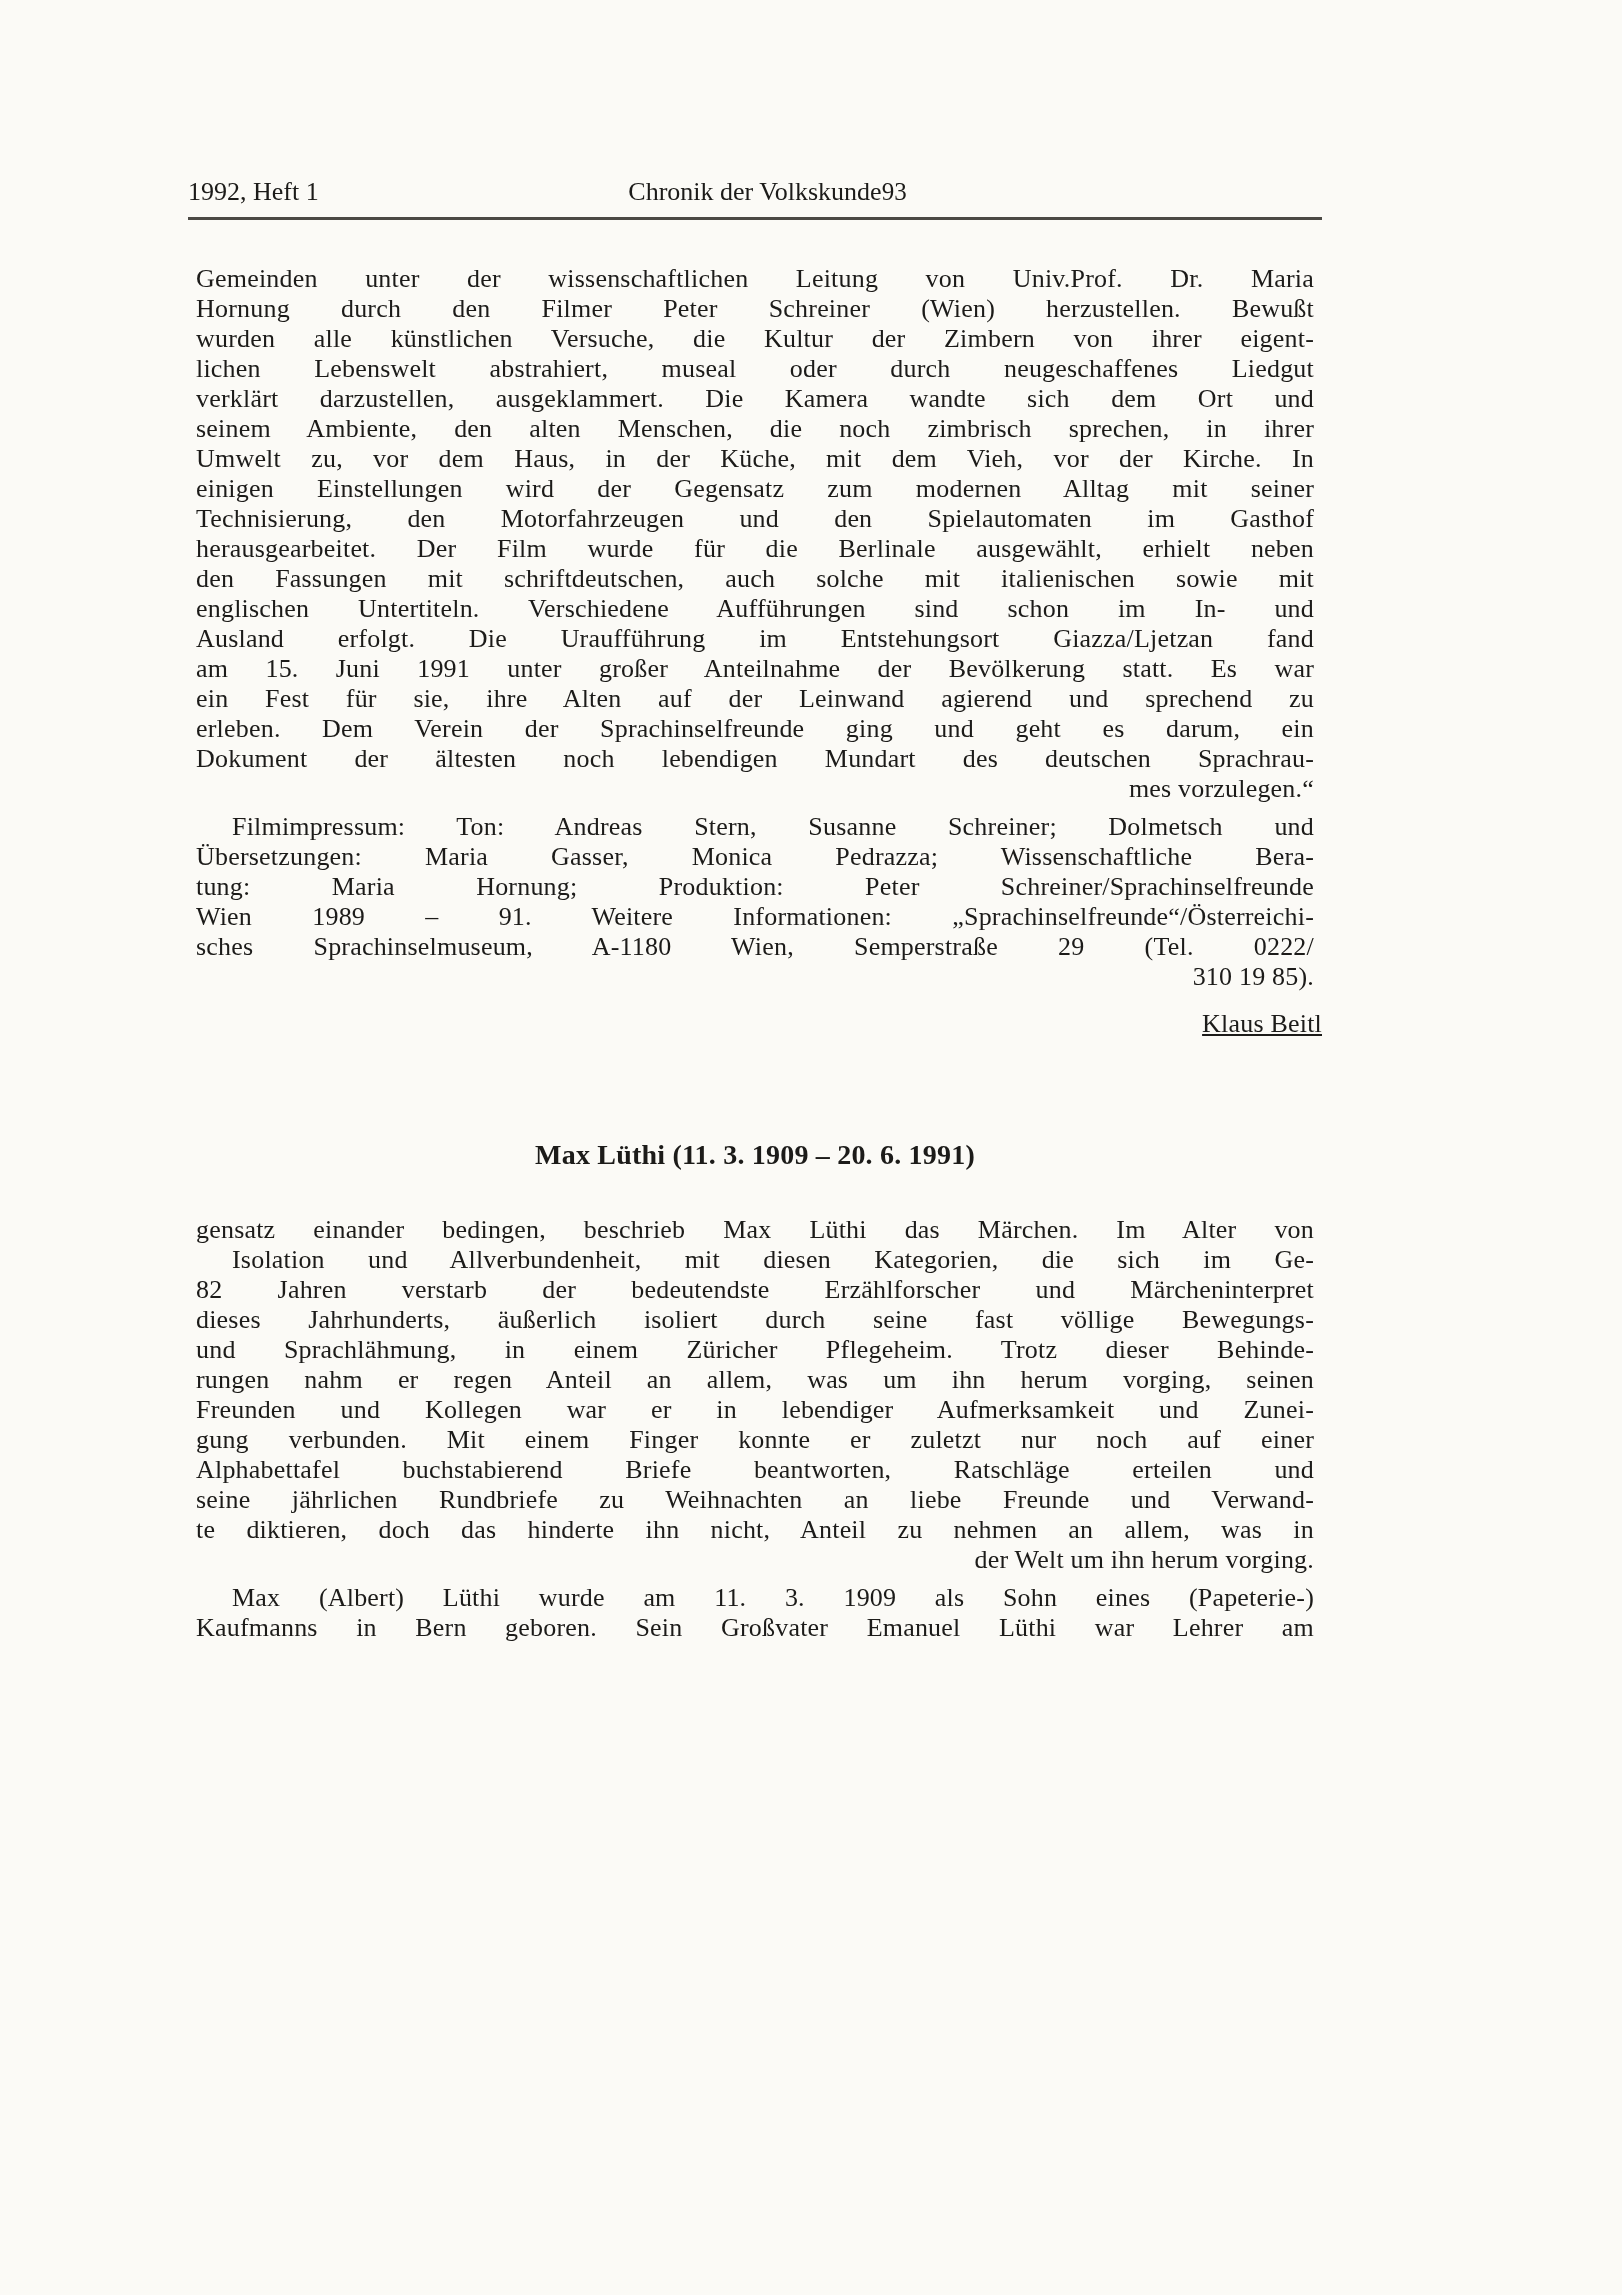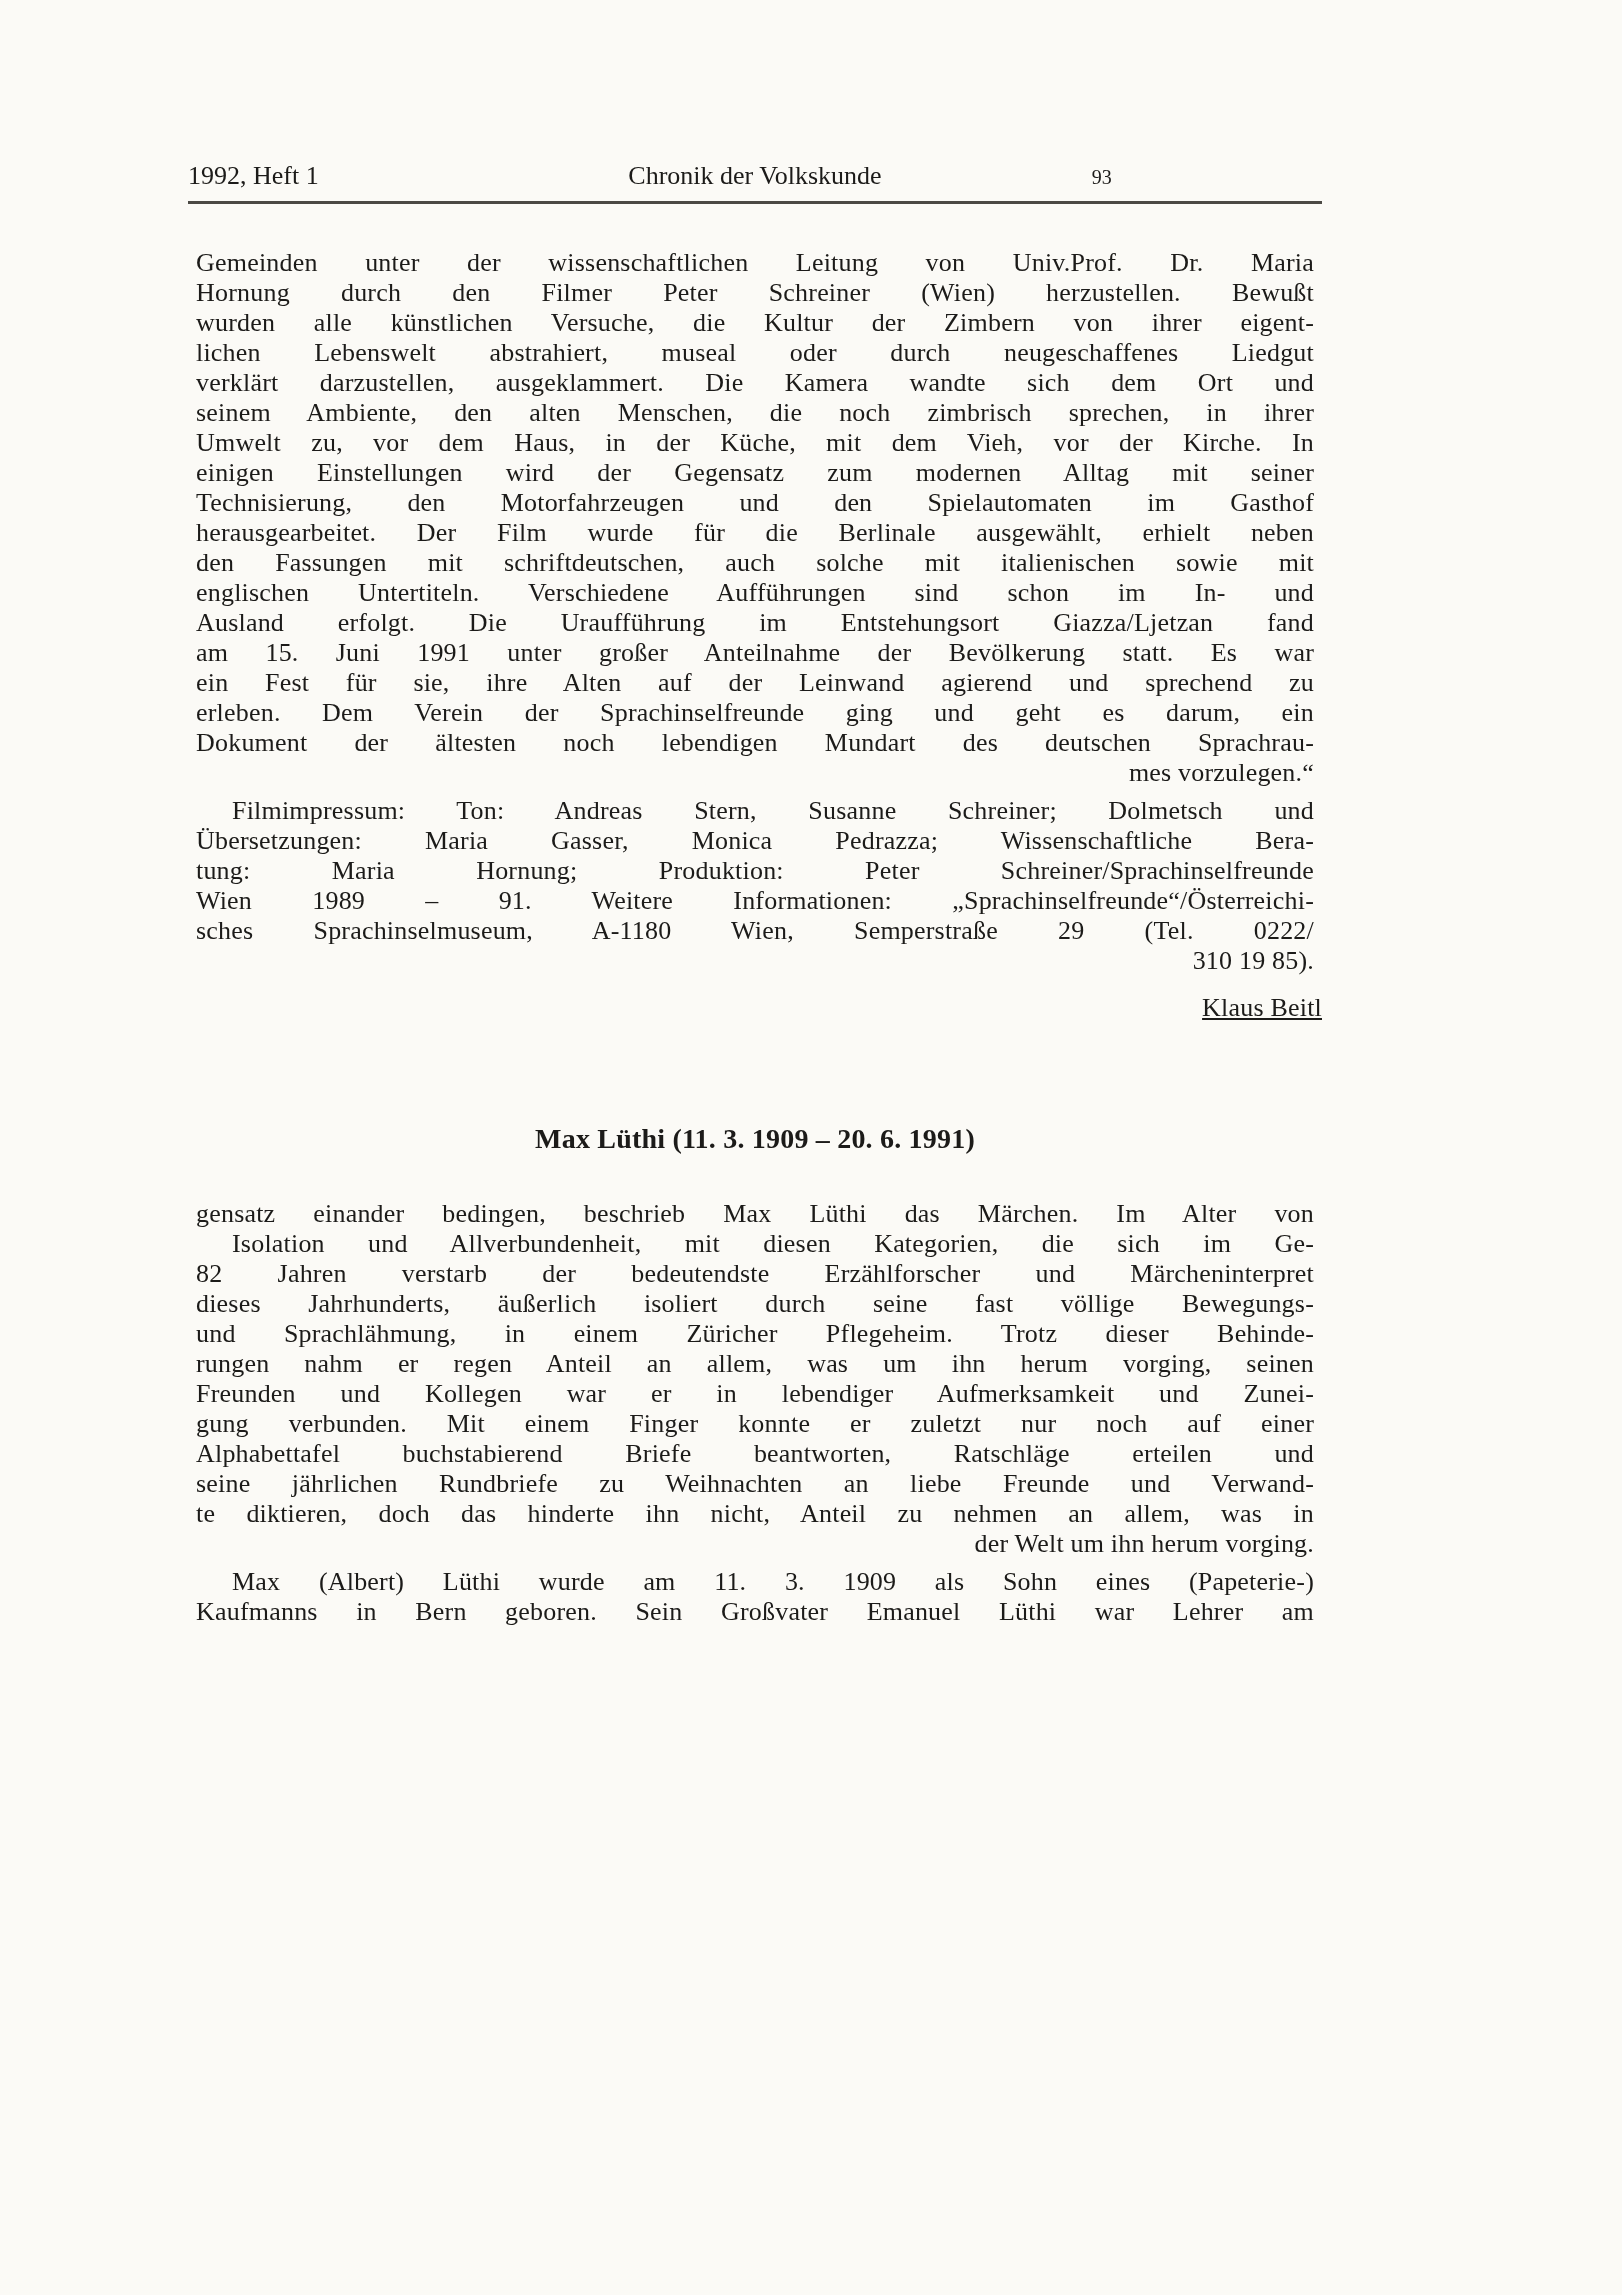--- a/index.html
+++ b/index.html
@@ -17,22 +17,22 @@
     height: 2295px;
     padding: 161px 273px 0 188px;
   }
   .running-head {
     display: grid;
     grid-template-columns: 1fr auto 1fr;
     align-items: baseline;
     font-size: 26px;
   }
   .running-head .rh-left  { text-align: left; }
-  .running-head .rh-center{ text-align: center; }
-  .running-head .rh-right { text-align: center; font-size: 20px; }
+  .running-head .rh-center{ text-align: center; margin-top: 16px; }
+  .running-head .rh-right { text-align: left; font-size: 25px; }
   .head-rule {
     margin-top: 9.7px;
     height: 3.2px;
     background: #4b4944;
   }
   .document-body {
     margin-top: 44px;
     font-size: 26px;
     line-height: 30px;
     letter-spacing: 0.2px;

